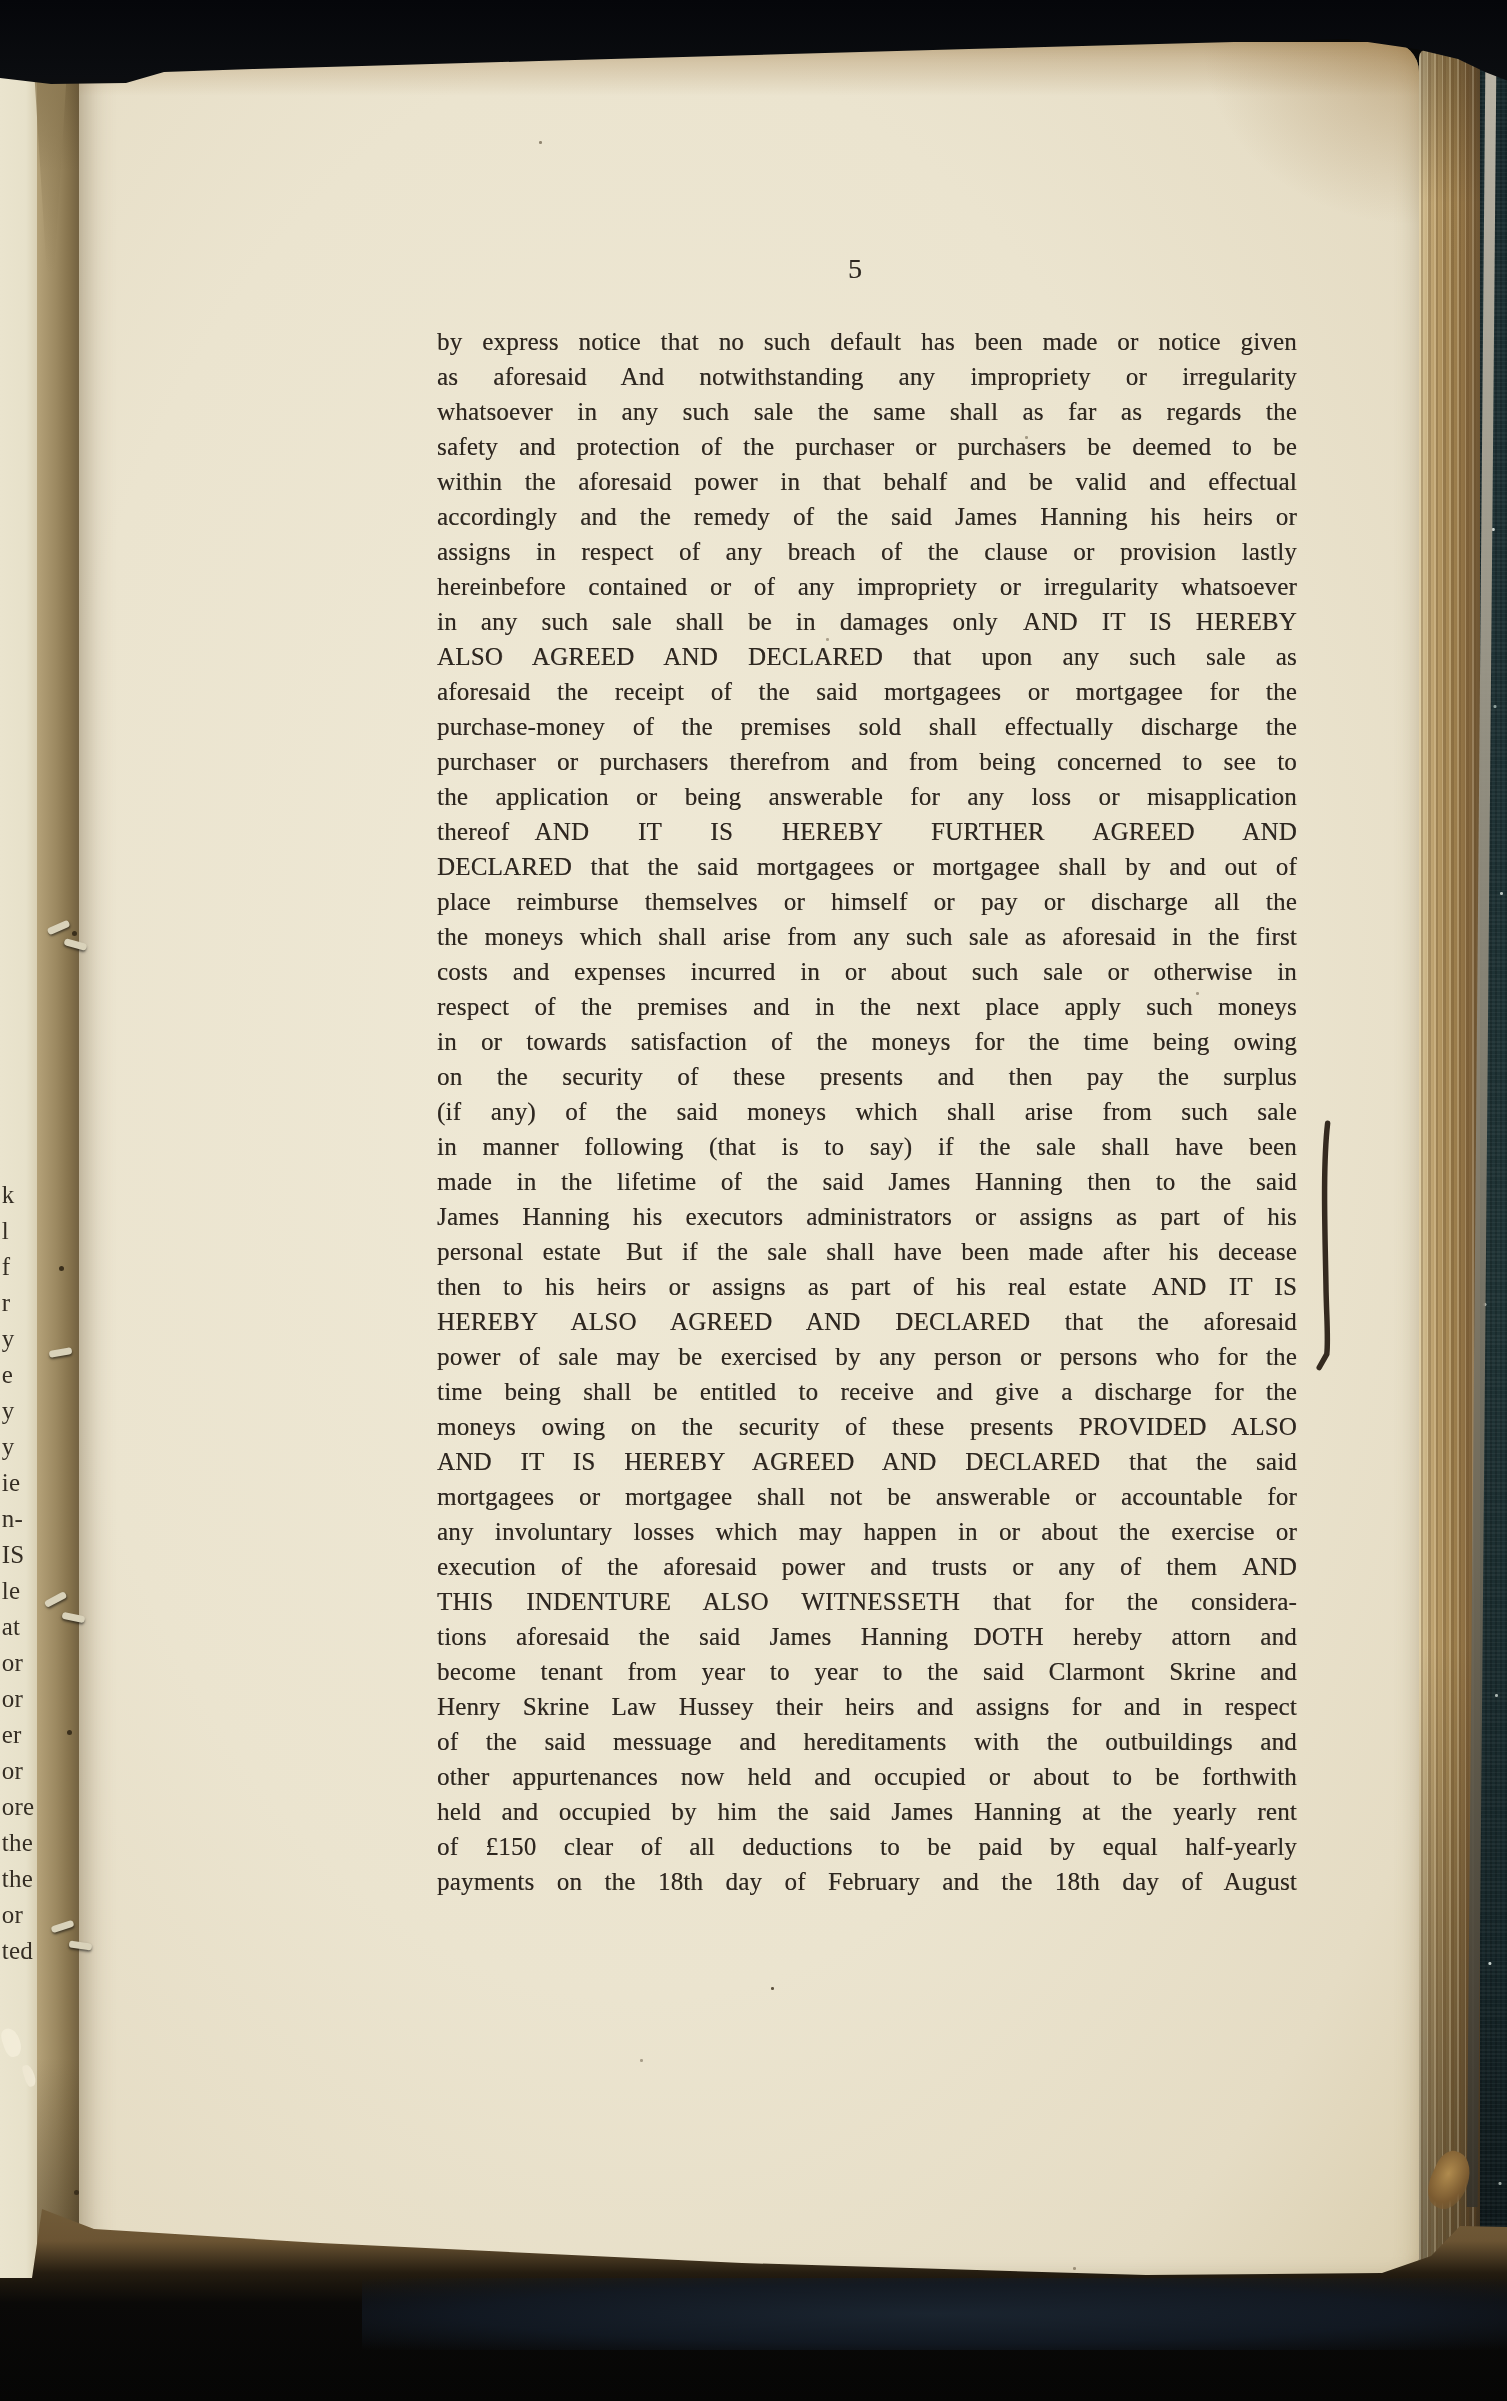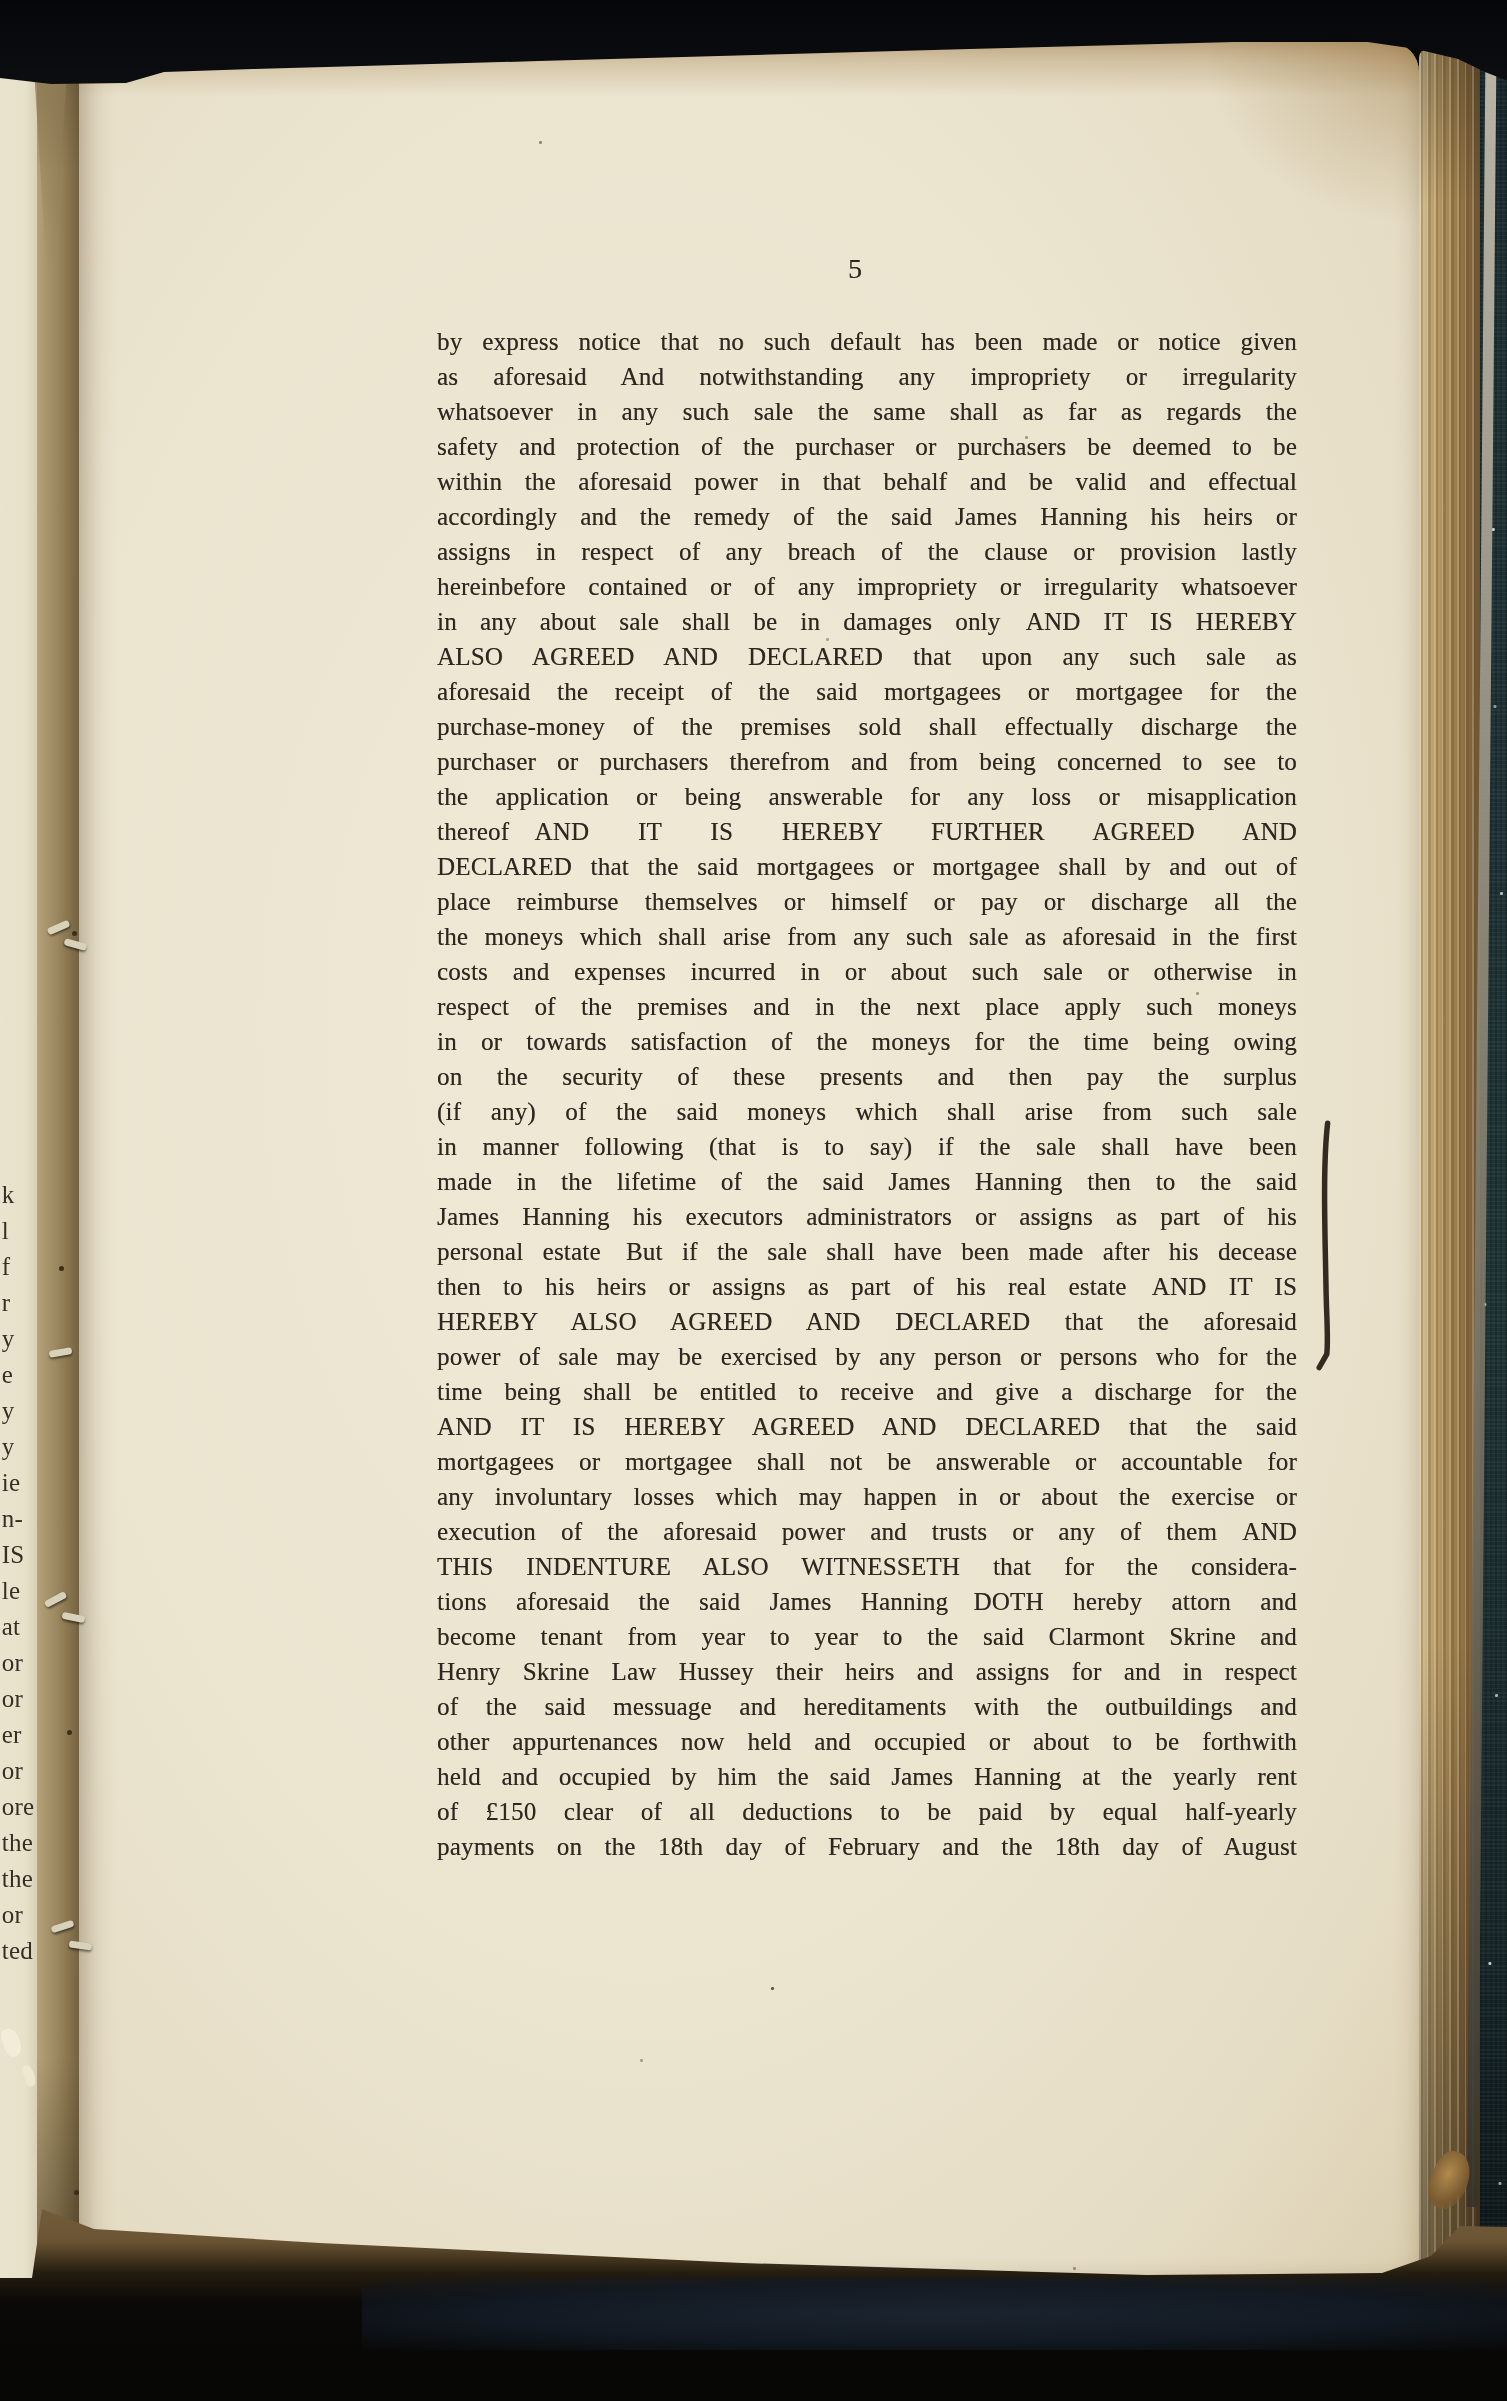--- a/index.html
+++ b/index.html
@@ -149,21 +149,21 @@
 
     <div class="textblock">
         <div class="tl">by express notice that no such default has been made or notice given</div>
         <div class="tl">as aforesaid And notwithstanding any impropriety or irregularity</div>
         <div class="tl">whatsoever in any such sale the same shall as far as regards the</div>
         <div class="tl">safety and protection of the purchaser or purchasers be deemed to be</div>
         <div class="tl">within the aforesaid power in that behalf and be valid and effectual</div>
         <div class="tl">accordingly and the remedy of the said James Hanning his heirs or</div>
         <div class="tl">assigns in respect of any breach of the clause or provision lastly</div>
         <div class="tl">hereinbefore contained or of any impropriety or irregularity whatsoever</div>
-        <div class="tl">in any about sale shall be in damages only AND IT IS HEREBY</div>
+        <div class="tl">in any such sale shall be in damages only AND IT IS HEREBY</div>
         <div class="tl">ALSO AGREED AND DECLARED that upon any such sale as</div>
         <div class="tl">aforesaid the receipt of the said mortgagees or mortgagee for the</div>
         <div class="tl">purchase-money of the premises sold shall effectually discharge the</div>
         <div class="tl">purchaser or purchasers therefrom and from being concerned to see to</div>
         <div class="tl">the application or being answerable for any loss or misapplication</div>
         <div class="tl">thereof AND IT IS HEREBY FURTHER AGREED AND</div>
         <div class="tl">DECLARED that the said mortgagees or mortgagee shall by and out of</div>
         <div class="tl">place reimburse themselves or himself or pay or discharge all the</div>
         <div class="tl">the moneys which shall arise from any such sale as aforesaid in the first</div>
         <div class="tl">costs and expenses incurred in or about such sale or otherwise in</div>
@@ -172,20 +172,21 @@
         <div class="tl">on the security of these presents and then pay the surplus</div>
         <div class="tl">(if any) of the said moneys which shall arise from such sale</div>
         <div class="tl">in manner following (that is to say) if the sale shall have been</div>
         <div class="tl">made in the lifetime of the said James Hanning then to the said</div>
         <div class="tl">James Hanning his executors administrators or assigns as part of his</div>
         <div class="tl">personal estate But if the sale shall have been made after his decease</div>
         <div class="tl">then to his heirs or assigns as part of his real estate AND IT IS</div>
         <div class="tl">HEREBY ALSO AGREED AND DECLARED that the aforesaid</div>
         <div class="tl">power of sale may be exercised by any person or persons who for the</div>
         <div class="tl">time being shall be entitled to receive and give a discharge for the</div>
+        <div class="tl">moneys owing on the security of these presents PROVIDED ALSO</div>
         <div class="tl">AND IT IS HEREBY AGREED AND DECLARED that the said</div>
         <div class="tl">mortgagees or mortgagee shall not be answerable or accountable for</div>
         <div class="tl">any involuntary losses which may happen in or about the exercise or</div>
         <div class="tl">execution of the aforesaid power and trusts or any of them AND</div>
         <div class="tl">THIS INDENTURE ALSO WITNESSETH that for the considera-</div>
         <div class="tl">tions aforesaid the said James Hanning DOTH hereby attorn and</div>
         <div class="tl">become tenant from year to year to the said Clarmont Skrine and</div>
         <div class="tl">Henry Skrine Law Hussey their heirs and assigns for and in respect</div>
         <div class="tl">of the said messuage and hereditaments with the outbuildings and</div>
         <div class="tl">other appurtenances now held and occupied or about to be forthwith</div>

